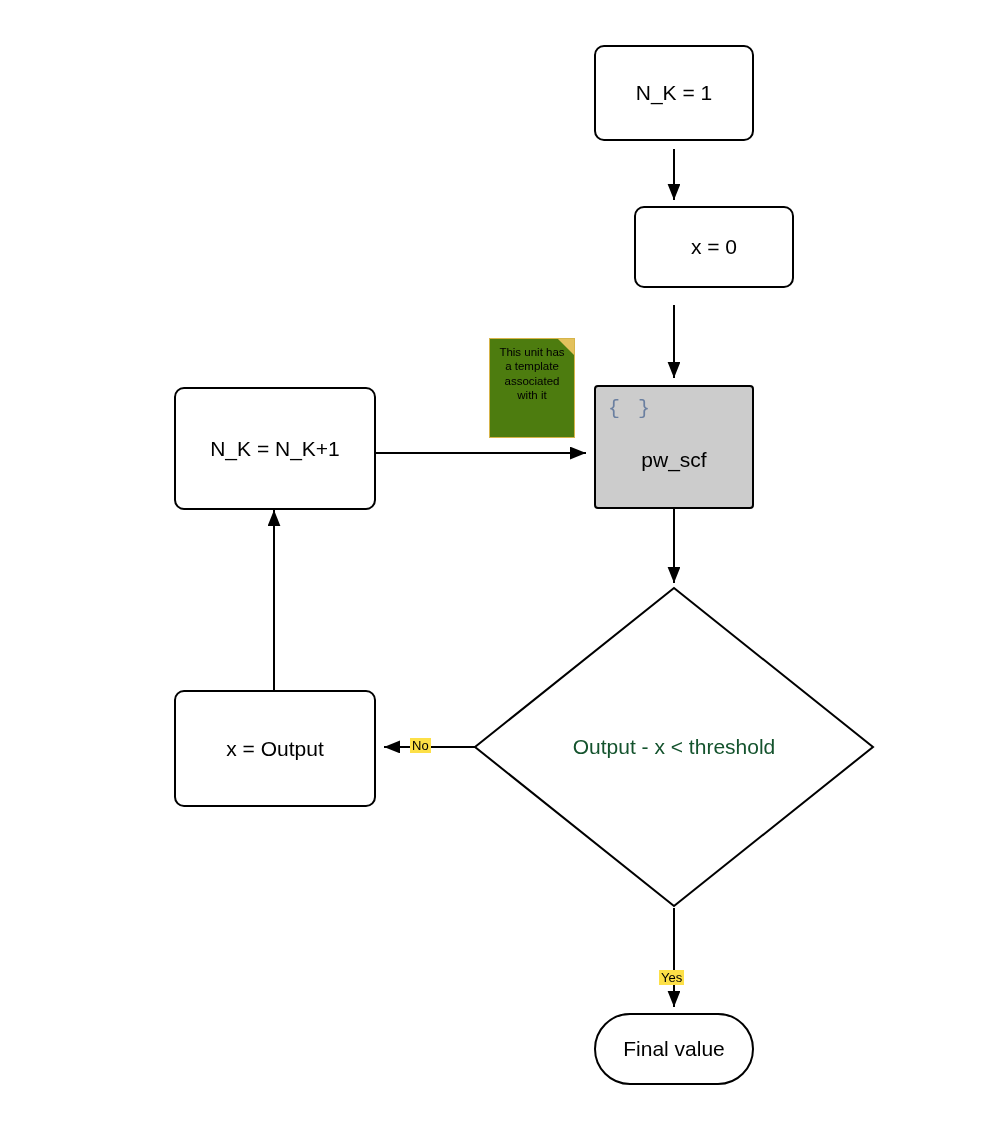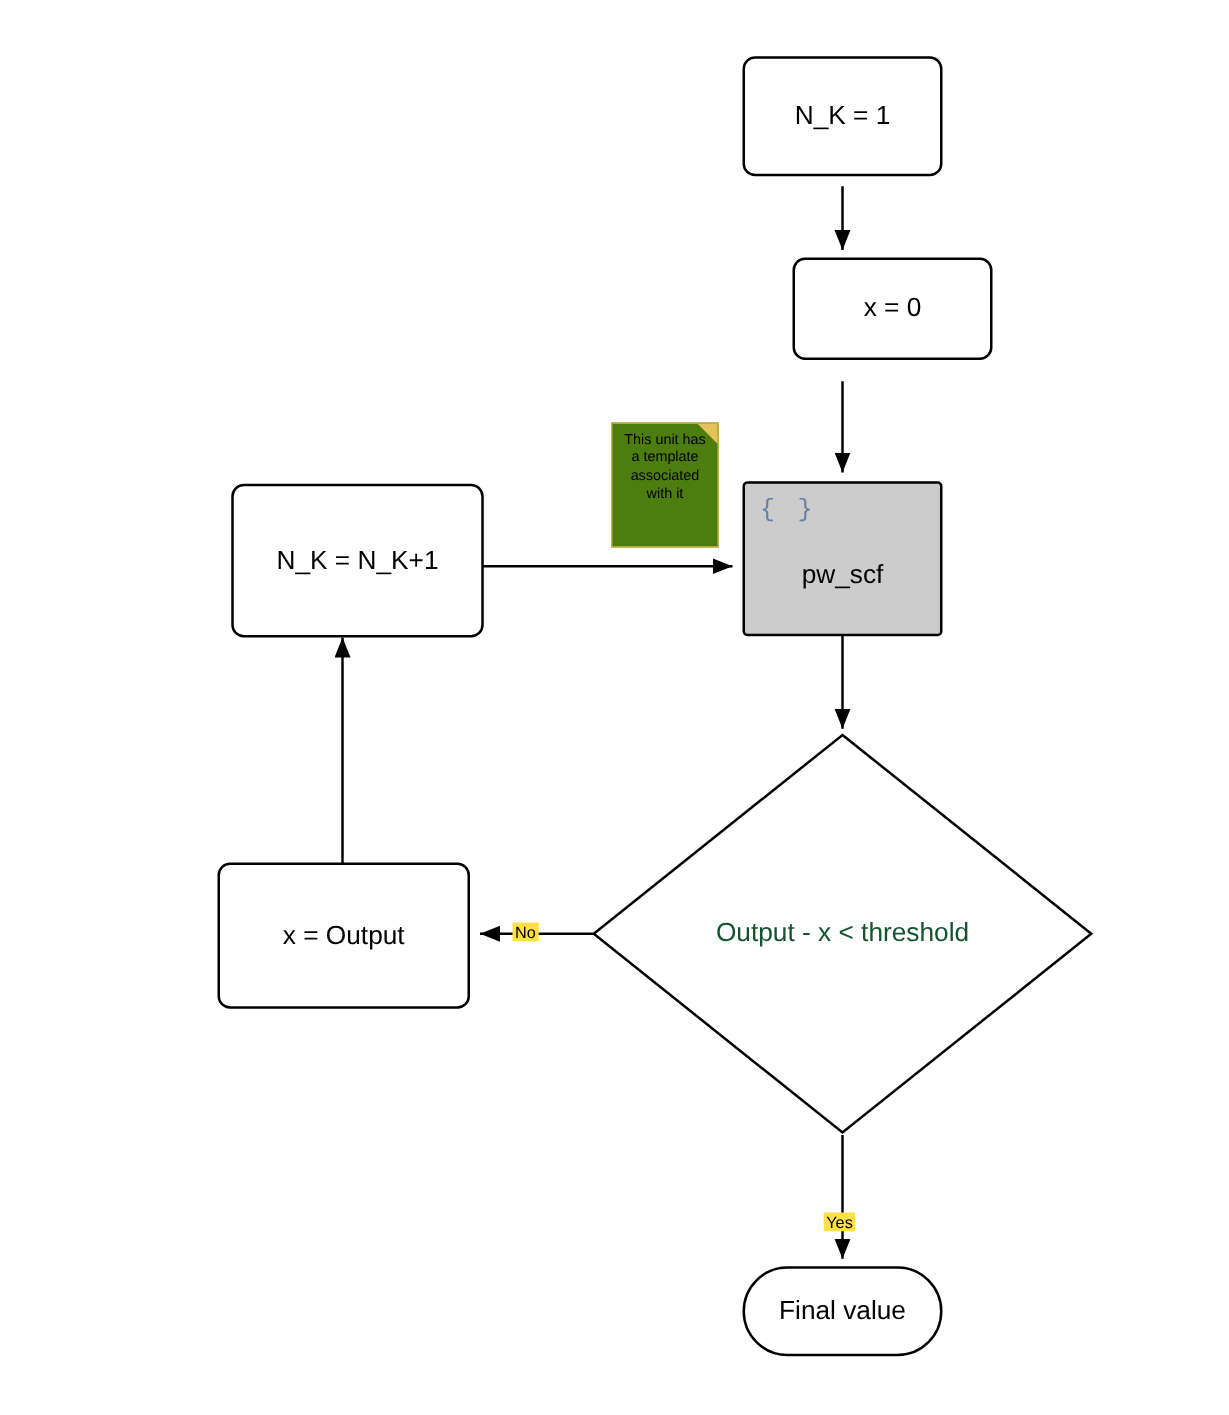--- a/index.html
+++ b/index.html
@@ -139,21 +139,21 @@
   <div class="node unit-node" style="left:594px; top:385px; width:160px; height:124px;">
     <span class="unit-brace">{ }</span>
     <span class="node-label" style="margin-top:26px;">pw_scf</span>
   </div>
 
   <div class="note" style="left:489px; top:338px; width:86px; height:100px;">
     <div class="note-fold"></div>
     <span>This unit has a template associated with it</span>
   </div>
 
-  <div class="node rounded-rect" style="left:174px; top:387px; width:202px; height:123px;margin-left:11px;">
+  <div class="node rounded-rect" style="left:174px; top:387px; width:202px; height:123px;">
     <span class="node-label">N_K = N_K+1</span>
   </div>
 
   <div class="diamond-label" style="left:475px; top:588px; width:398px; height:318px;">
     <span>Output - x &lt; threshold</span>
   </div>
 
   <div class="node stadium" style="left:594px; top:1013px; width:160px; height:72px;">
     <span class="node-label">Final value</span>
   </div>

